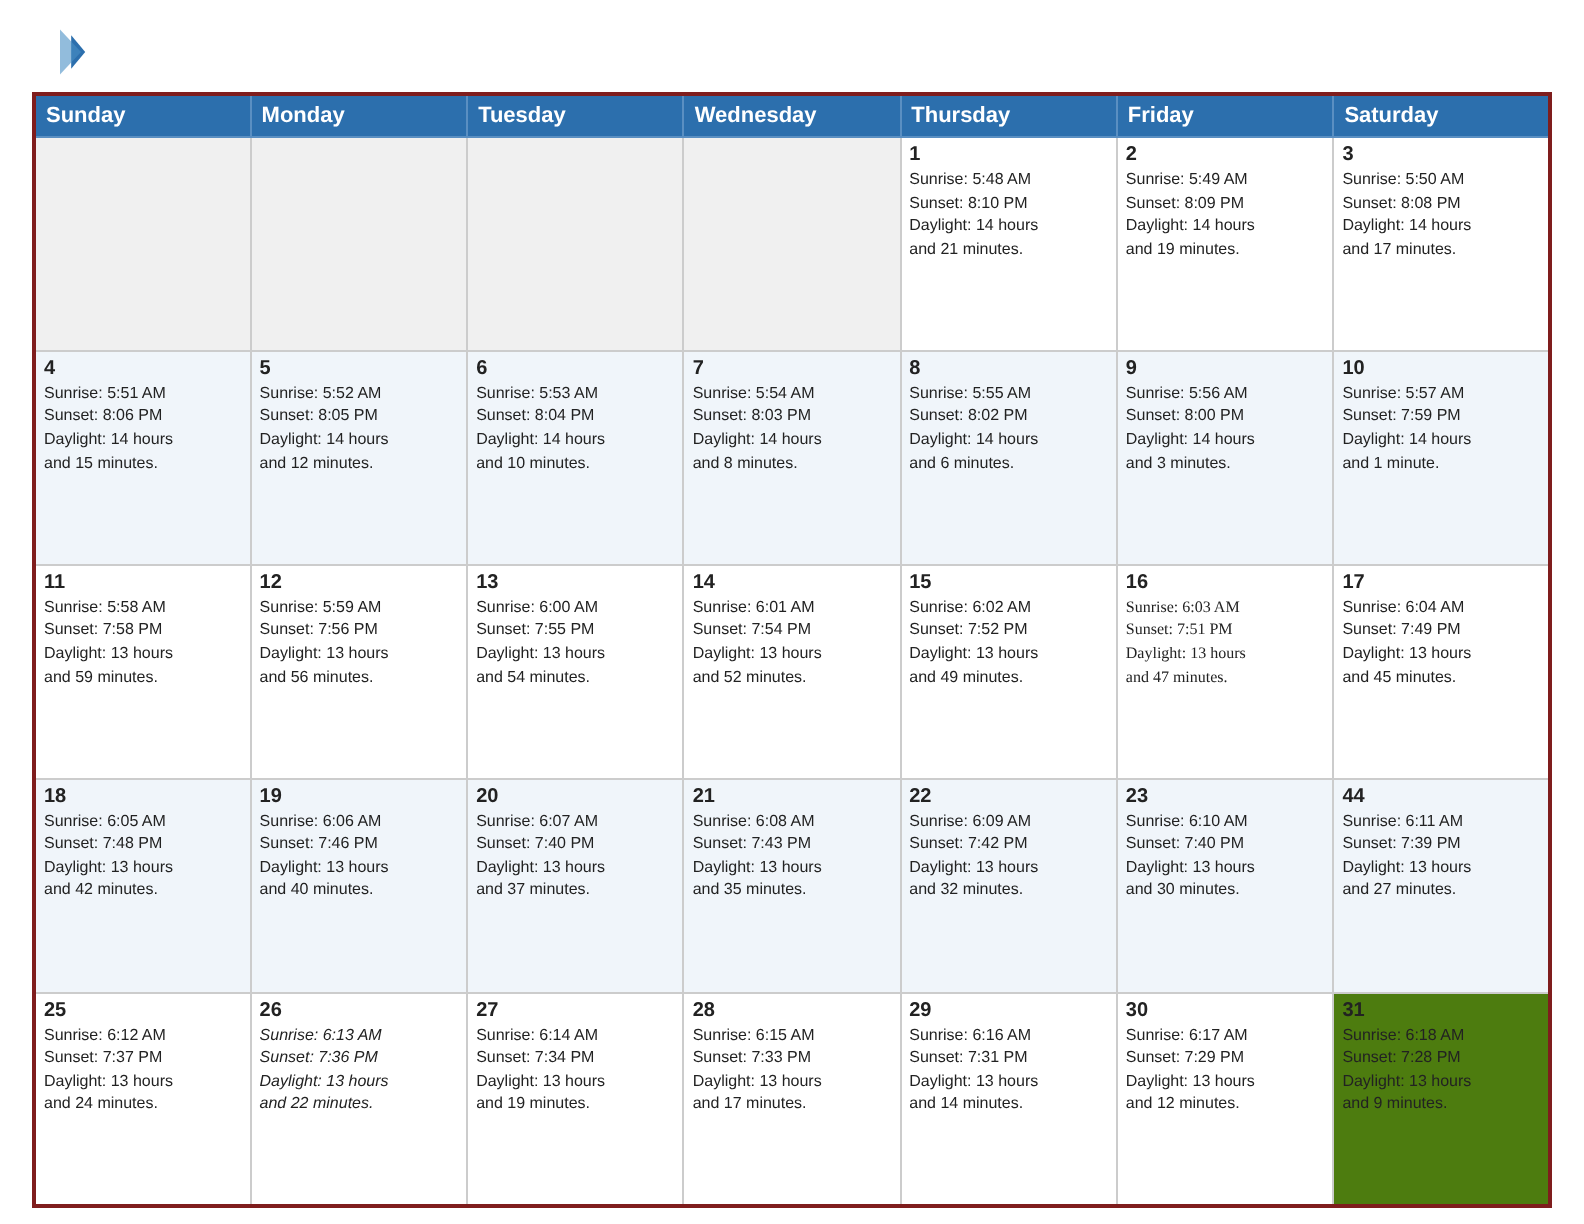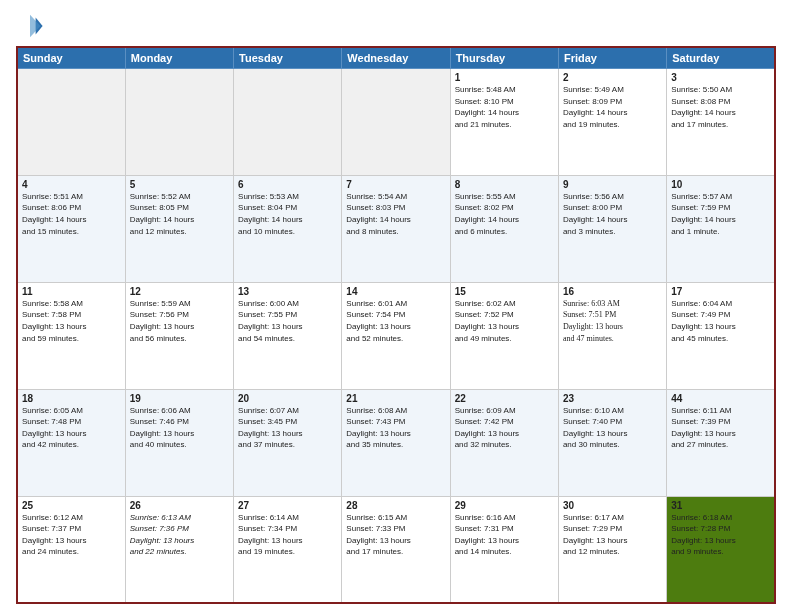--- a/index.html
+++ b/index.html
@@ -271,21 +271,21 @@
           <td style="background: rgb(240, 245, 250);">
             <span class="day-num">19</span>
             <div class="day-info" style="white-space: pre-line;">Sunrise: 6:06 AM
 Sunset: 7:46 PM
 Daylight: 13 hours
 and 40 minutes.</div>
           </td>
           <td style="background: rgb(240, 245, 250);">
             <span class="day-num">20</span>
             <div class="day-info" style="white-space: pre-line;">Sunrise: 6:07 AM
-Sunset: 3:45 PM
+Sunset: 7:40 PM
 Daylight: 13 hours
 and 37 minutes.</div>
           </td>
           <td style="background: rgb(240, 245, 250);">
             <span class="day-num">21</span>
             <div class="day-info" style="white-space: pre-line;">Sunrise: 6:08 AM
 Sunset: 7:43 PM
 Daylight: 13 hours
 and 35 minutes.</div>
           </td>

